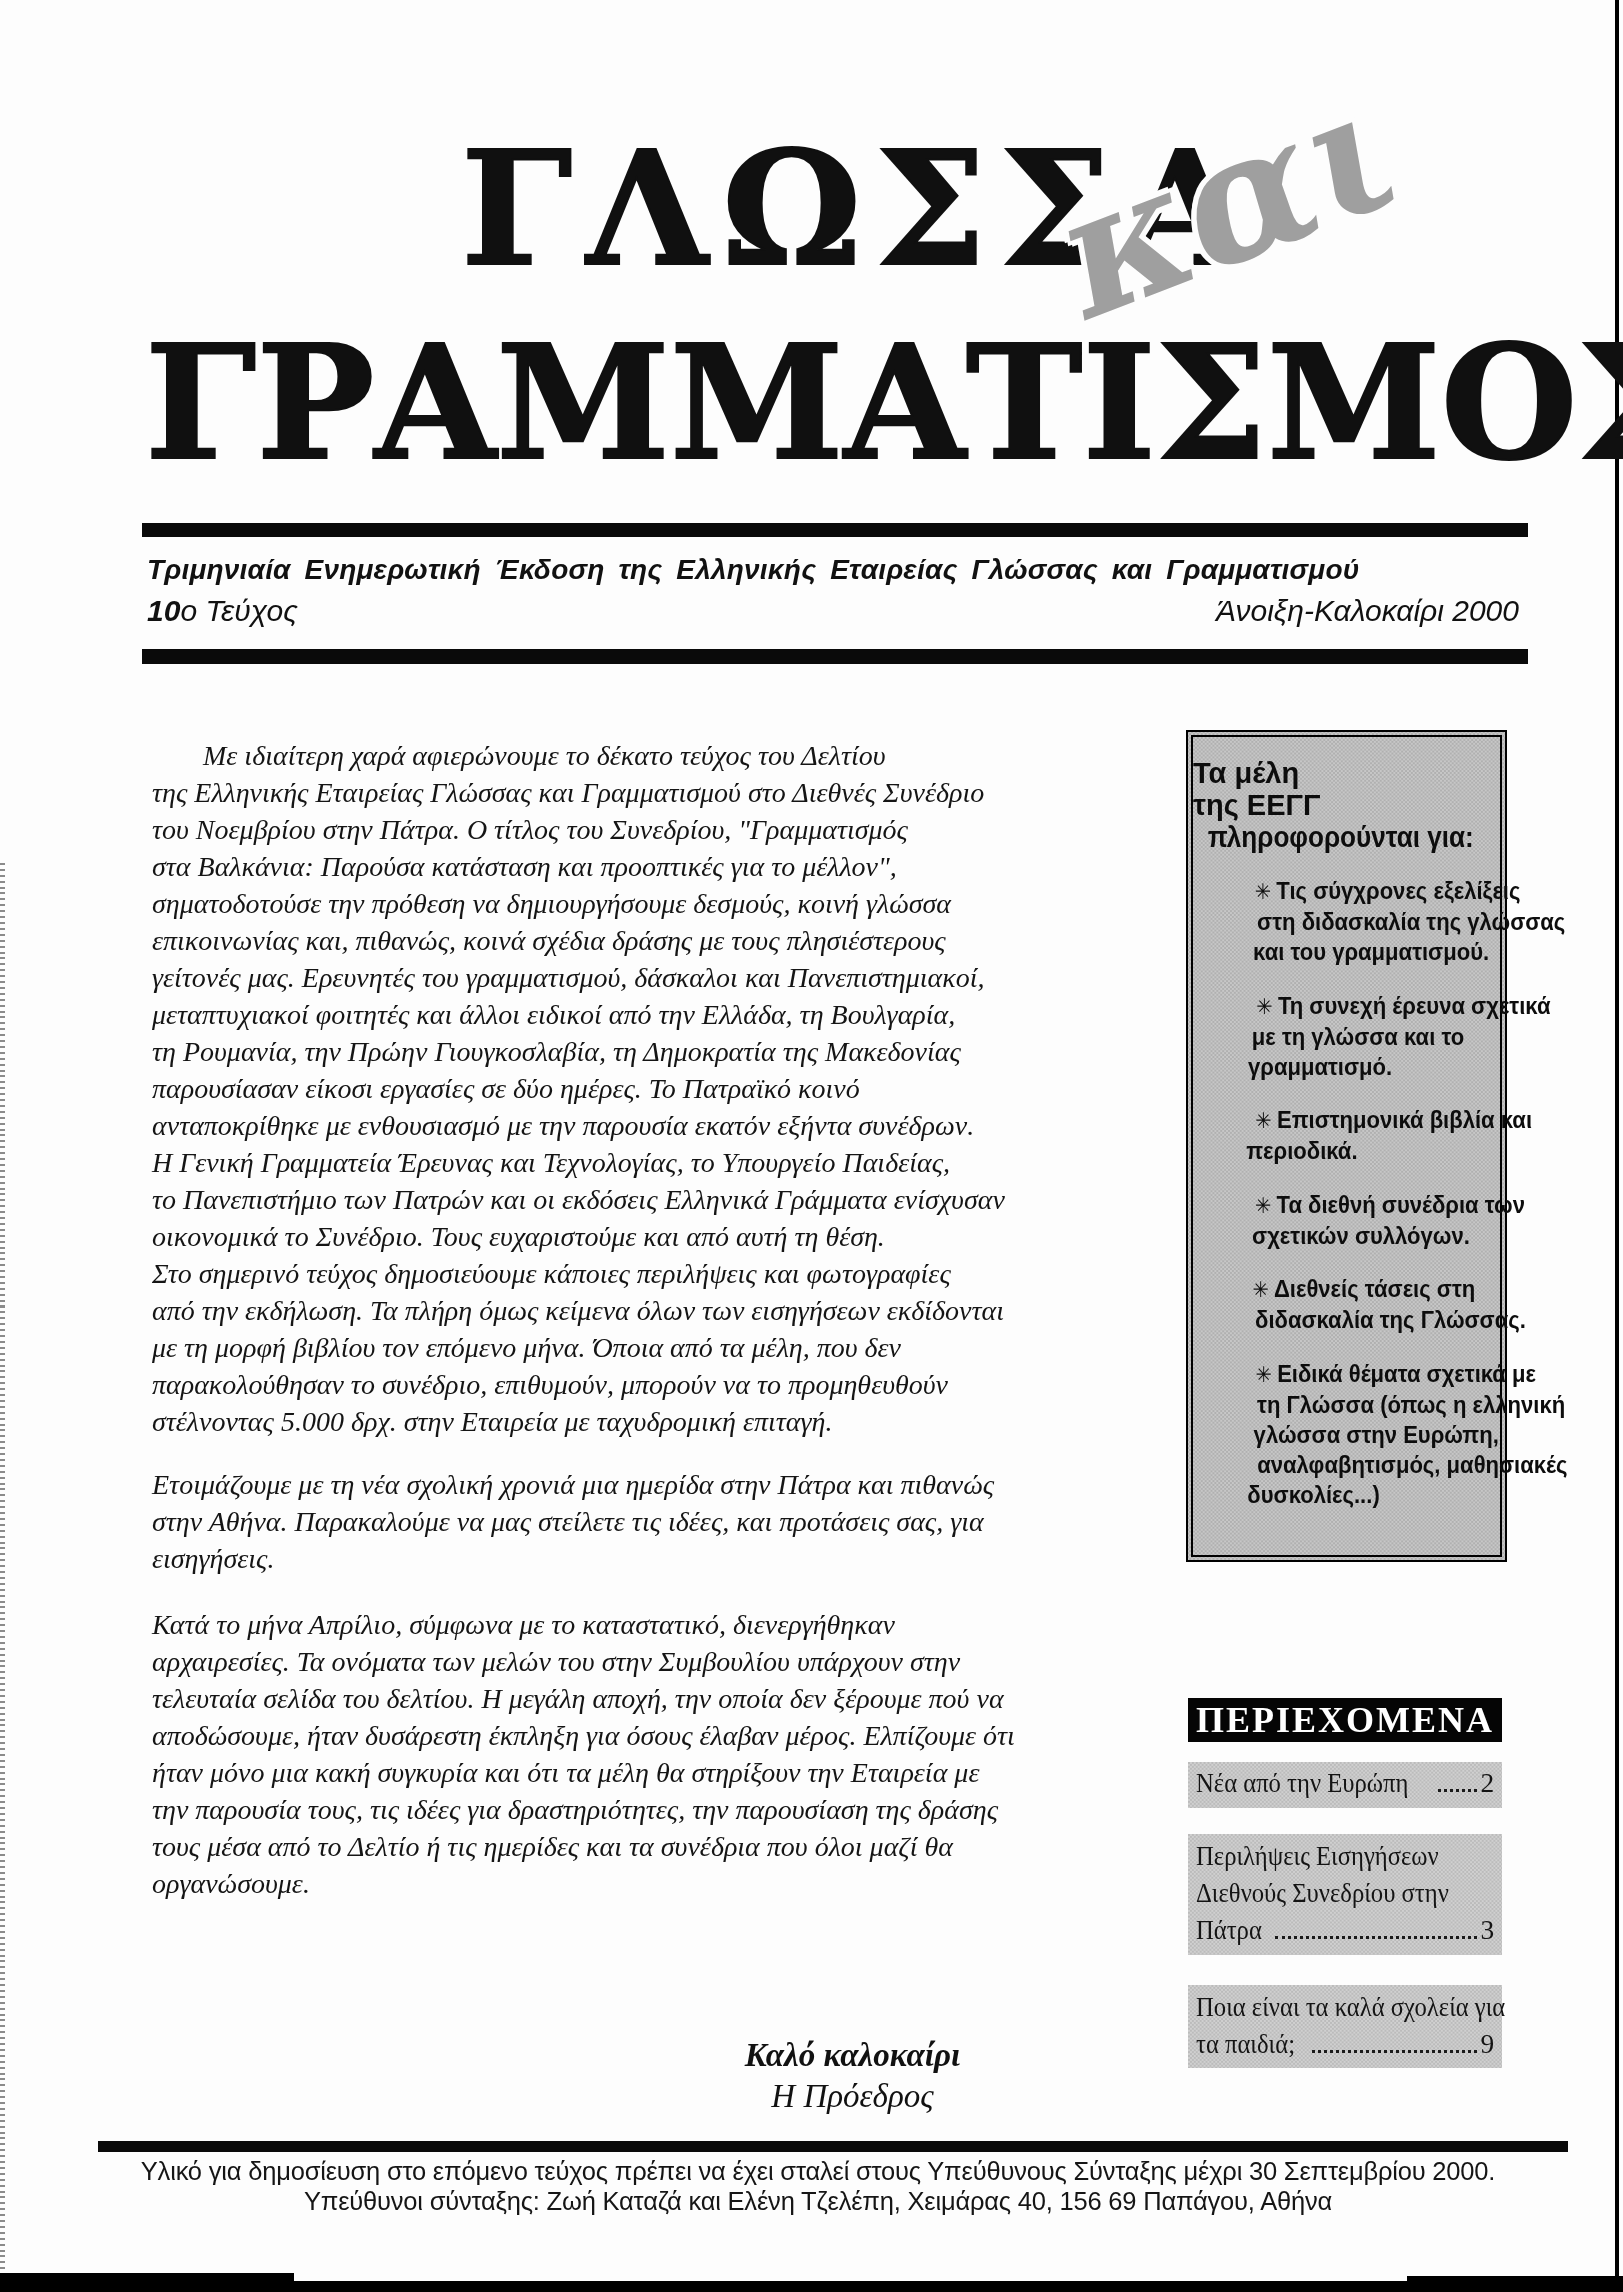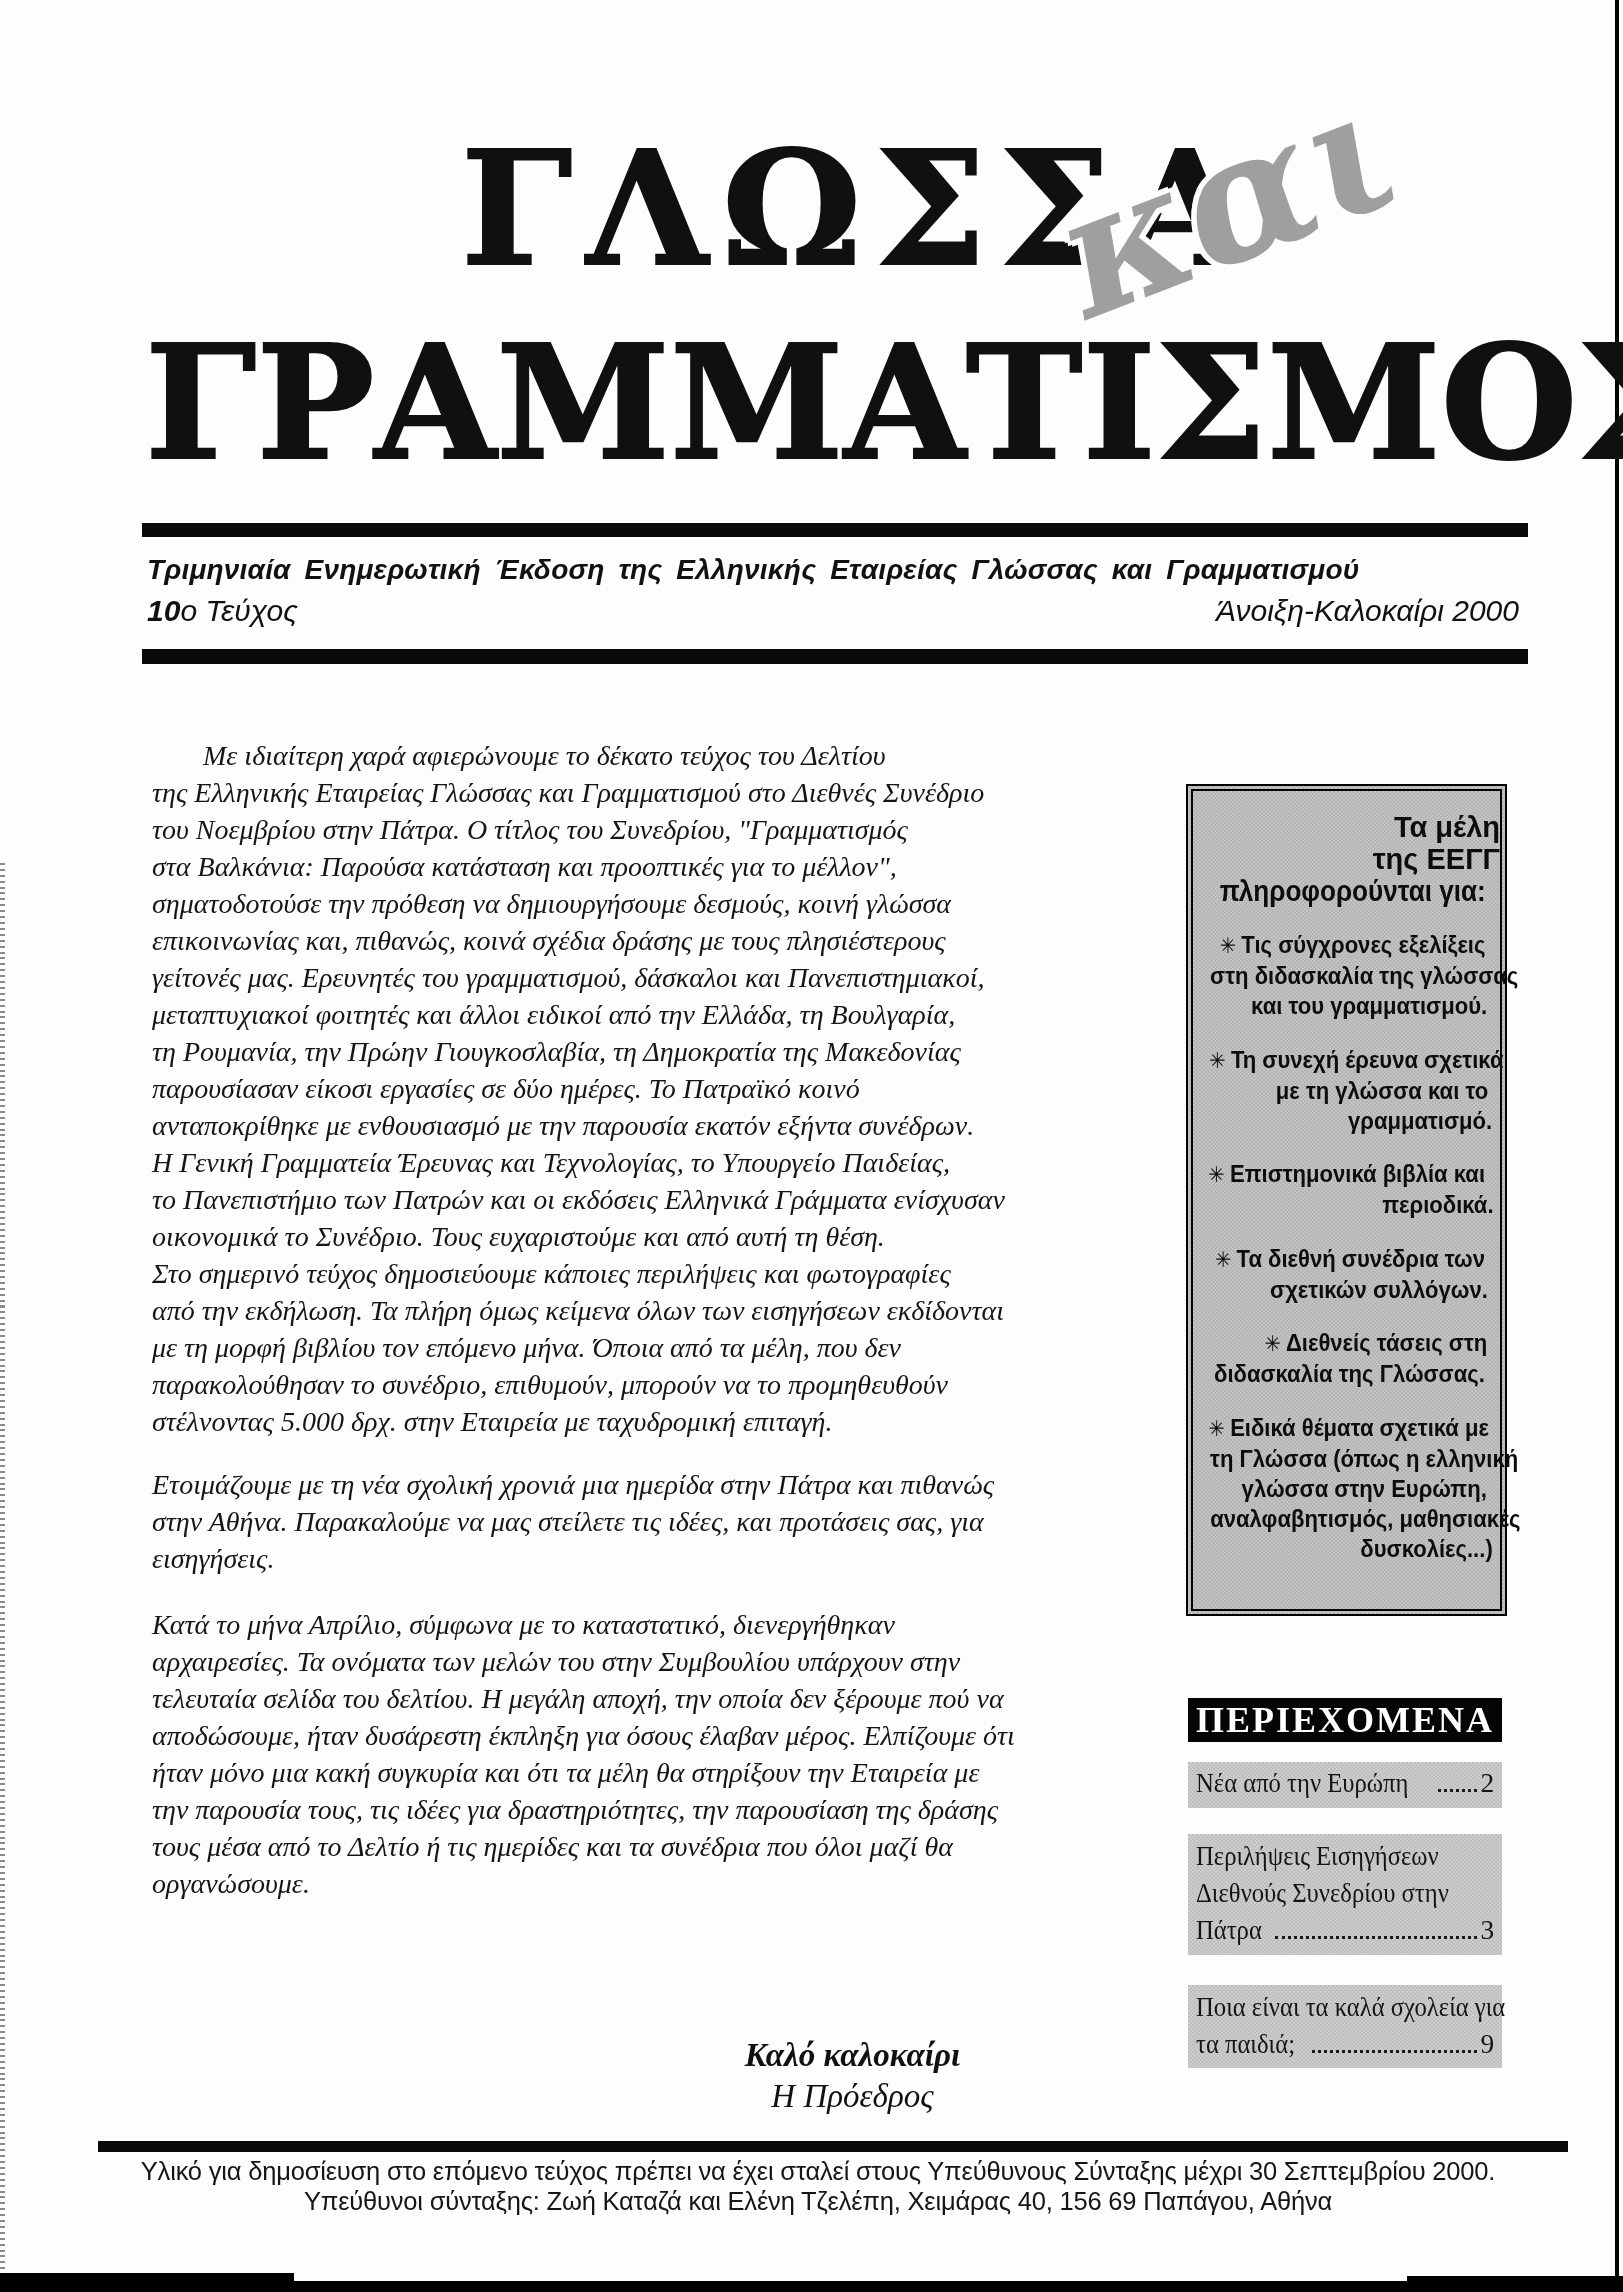--- a/index.html
+++ b/index.html
@@ -58,30 +58,30 @@
   .editorial .para:nth-child(3){margin-bottom:29px;}
   .editorial .line{white-space:nowrap;}
   .editorial .para:first-child .line:first-child{padding-left:51px;}
   .closing{
     position:absolute; left:529px; top:2035px; width:647px; text-align:center;
     font-style:italic; font-size:33px; line-height:41px;
   }
   .closing .c1{font-weight:bold;}
   
   .members{
-    position:absolute; left:1186px; top:784px; width:321px; height:832px;
+    position:absolute; left:1186px; top:730px; width:321px; height:832px;
     box-sizing:border-box; border:7.8px double #000;
     background-color:#bdbdbd;
     background-image:repeating-conic-gradient(#c7c7c7 0% 25%,#b0b0b0 0% 50%);
     background-size:3.9px 3.9px;
     font-family:"Liberation Sans","DejaVu Sans",sans-serif;
-    text-align:right; color:#0d0d0d;
+    text-align:left; color:#0d0d0d;
   }
   .members-head{margin-top:19.6px; font-weight:bold; font-size:29px; line-height:32px;}
-  .m-item{margin-top:23.5px; font-weight:bold; font-size:24.5px; line-height:30px;}
+  .m-item{margin-top:23.5px; font-weight:bold; font-size:24.5px; line-height:30px;margin-left:47px;}
   .m-line{white-space:nowrap;}
   .squeeze{display:inline-block; transform:scaleX(.9); transform-origin:center;}
   .m-glyph{font-size:21.6px; margin-right:5.9px;}
   
   .contents{position:absolute; left:1188px; top:1698px; width:320px;}
   .toc-head{
     width:314px; height:44px; background:#050505; color:#fff;
     font-family:"Liberation Serif","DejaVu Serif",serif; font-weight:bold;
     font-size:36px; line-height:44px; text-align:center; letter-spacing:2px;
   }

